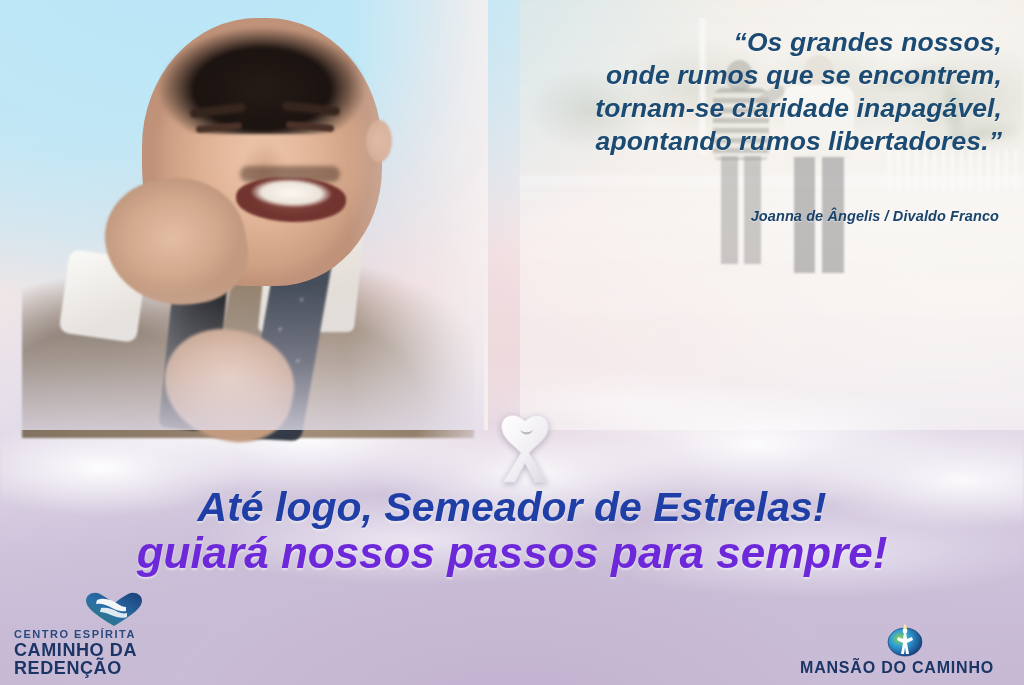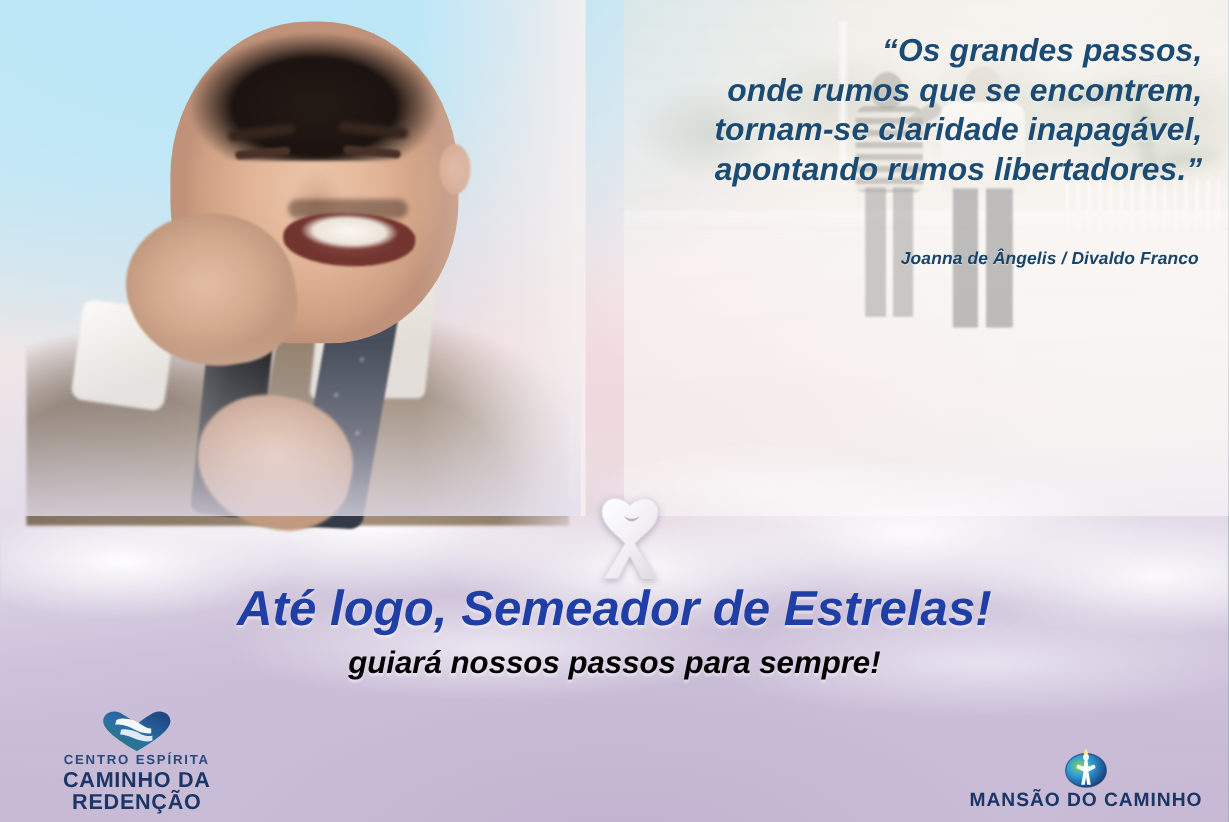--- a/index.html
+++ b/index.html
@@ -351,31 +351,31 @@
   }
   .message .m2 {
     display: block;
     font-size: 37px;
     line-height: 44px;
     color: #1f46ad;
     text-shadow: 0 2px 2px rgba(255,255,255,.45);
   }
   .message .m3 {
     display: block;
-    font-size: 26px;
+    font-size: 44px;
     line-height: 45px;
-    color: #000000;
+    color: #6d28d9;
     text-shadow: 0 2px 2px rgba(255,255,255,.45);
   }
 
   
   .logo {
     position: absolute;
     bottom: 8px;
-    text-align: center;
+    text-align: left;
     color: #1d3a6e;
   }
   .logo-left  { left: 14px;  width: 200px; }
   .logo-right { right: 14px; width: 210px; }
   .logo-mark { height: 38px; display: flex; align-items: center; justify-content: center; }
   .logo-l1 {
     font-size: 11px; font-weight: bold; letter-spacing: 1.5px;
     line-height: 13px; color: #2a4a7d;
   }
   .logo-l2 {
@@ -433,21 +433,21 @@
     <div class="p eye-r"></div>
     <div class="p nose"></div>
     <div class="p mustache"></div>
     <div class="p mouth"></div>
     <div class="p hand"></div>
     <div class="portrait-fade-r"></div>
     <div class="portrait-mask"></div>
   </div>
 
   <div class="quote">
-    <span class="qline">“Os grandes passos,</span>
+    <span class="qline">“Os grandes nossos,</span>
     <span class="qline">onde rumos que se encontrem,</span>
     <span class="qline">tornam-se claridade inapagável,</span>
     <span class="qline">apontando rumos libertadores.”</span>
   </div>
   <div class="attribution">Joanna de Ângelis / Divaldo Franco</div>
 
   <svg class="ribbon" viewBox="0 0 72 78" aria-hidden="true">
     <defs>
       <linearGradient id="rg" x1="0" y1="0" x2="1" y2="1">
         <stop offset="0%" stop-color="#ffffff"></stop>

